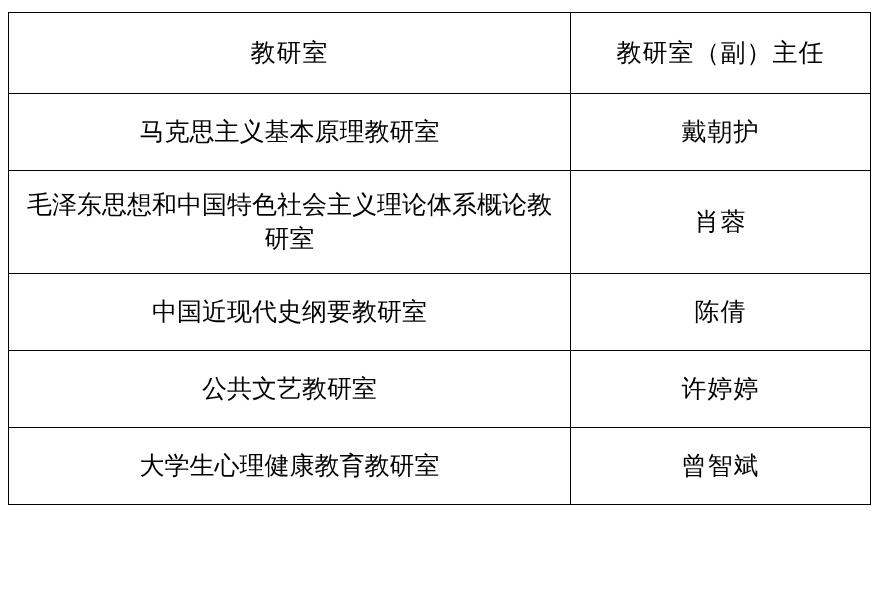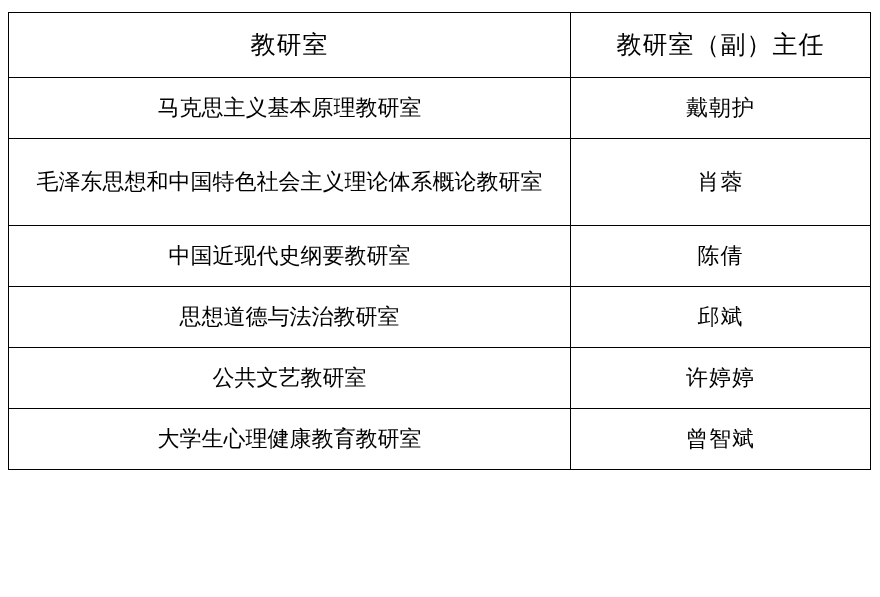--- a/index.html
+++ b/index.html
@@ -30,34 +30,34 @@
     border-collapse: collapse;
     width: 862px;
     table-layout: fixed;
   }
   table.dept-table td,
   table.dept-table th {
     border: 1px solid #000000;
     text-align: center;
     vertical-align: middle;
     font-weight: normal;
-    padding: 4px 6px;
+    padding: 12px 6px;
     line-height: 1.38;
   }
   col.col-room { width: 562px; }
   col.col-head { width: 300px; }
 
   .header-row td {
     height: 56px;
     font-size: 25px;
     letter-spacing: 1px;
   }
   .body-row td {
     height: 52px;
-    font-size: 22px;
+    font-size: 25px;
   }
   .body-row.tall td {
     height: 78px;
     font-family: Liberation Serif, serif;
   }
   .cell-room {
     padding-left: 14px;
     padding-right: 14px;
   }
   .cell-head {
@@ -99,24 +99,20 @@
           <td class="cell-room">毛泽东思想和中国特色社会主义理论体系概论教研室</td>
           <td class="cell-head">肖蓉</td>
         </tr>
 
 
         <tr class="body-row">
           <td class="cell-room">中国近现代史纲要教研室</td>
           <td class="cell-head">陈倩</td>
         </tr>
 
-        <tr class="body-row">
-          <td class="cell-room">思想道德与法治教研室</td>
-          <td class="cell-head">邱斌</td>
-        </tr>
 
         <tr class="body-row">
           <td class="cell-room">公共文艺教研室</td>
           <td class="cell-head">许婷婷</td>
         </tr>
 
 
         <tr class="body-row">
           <td class="cell-room">大学生心理健康教育教研室</td>
           <td class="cell-head">曾智斌</td>

